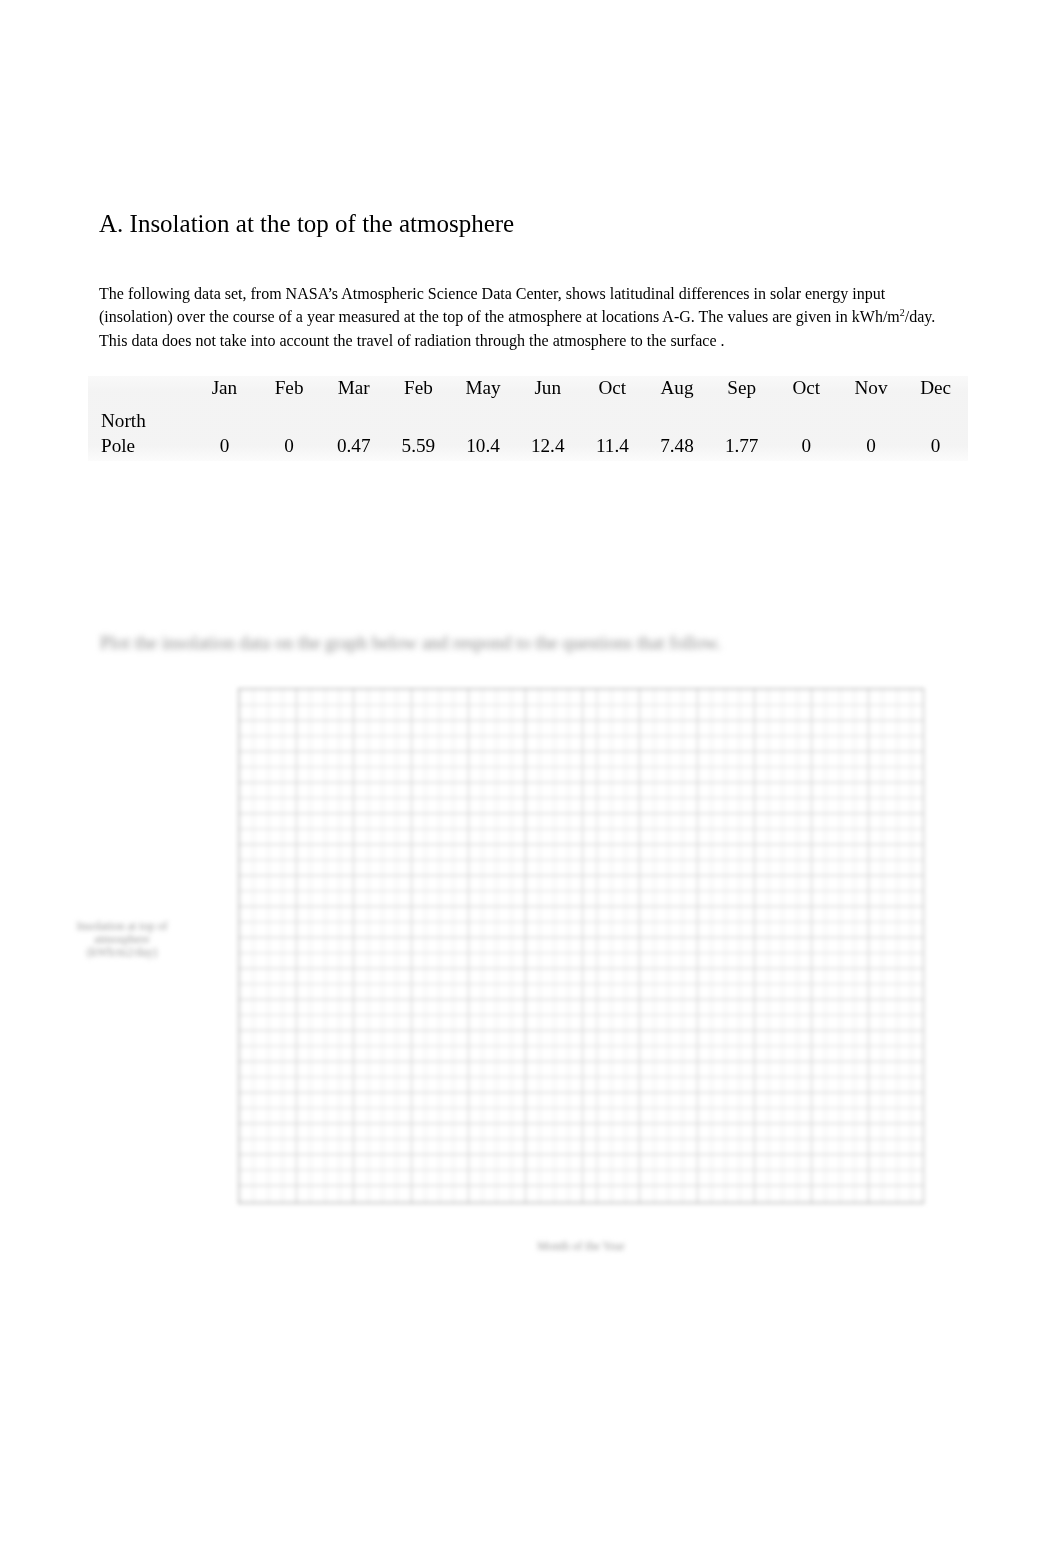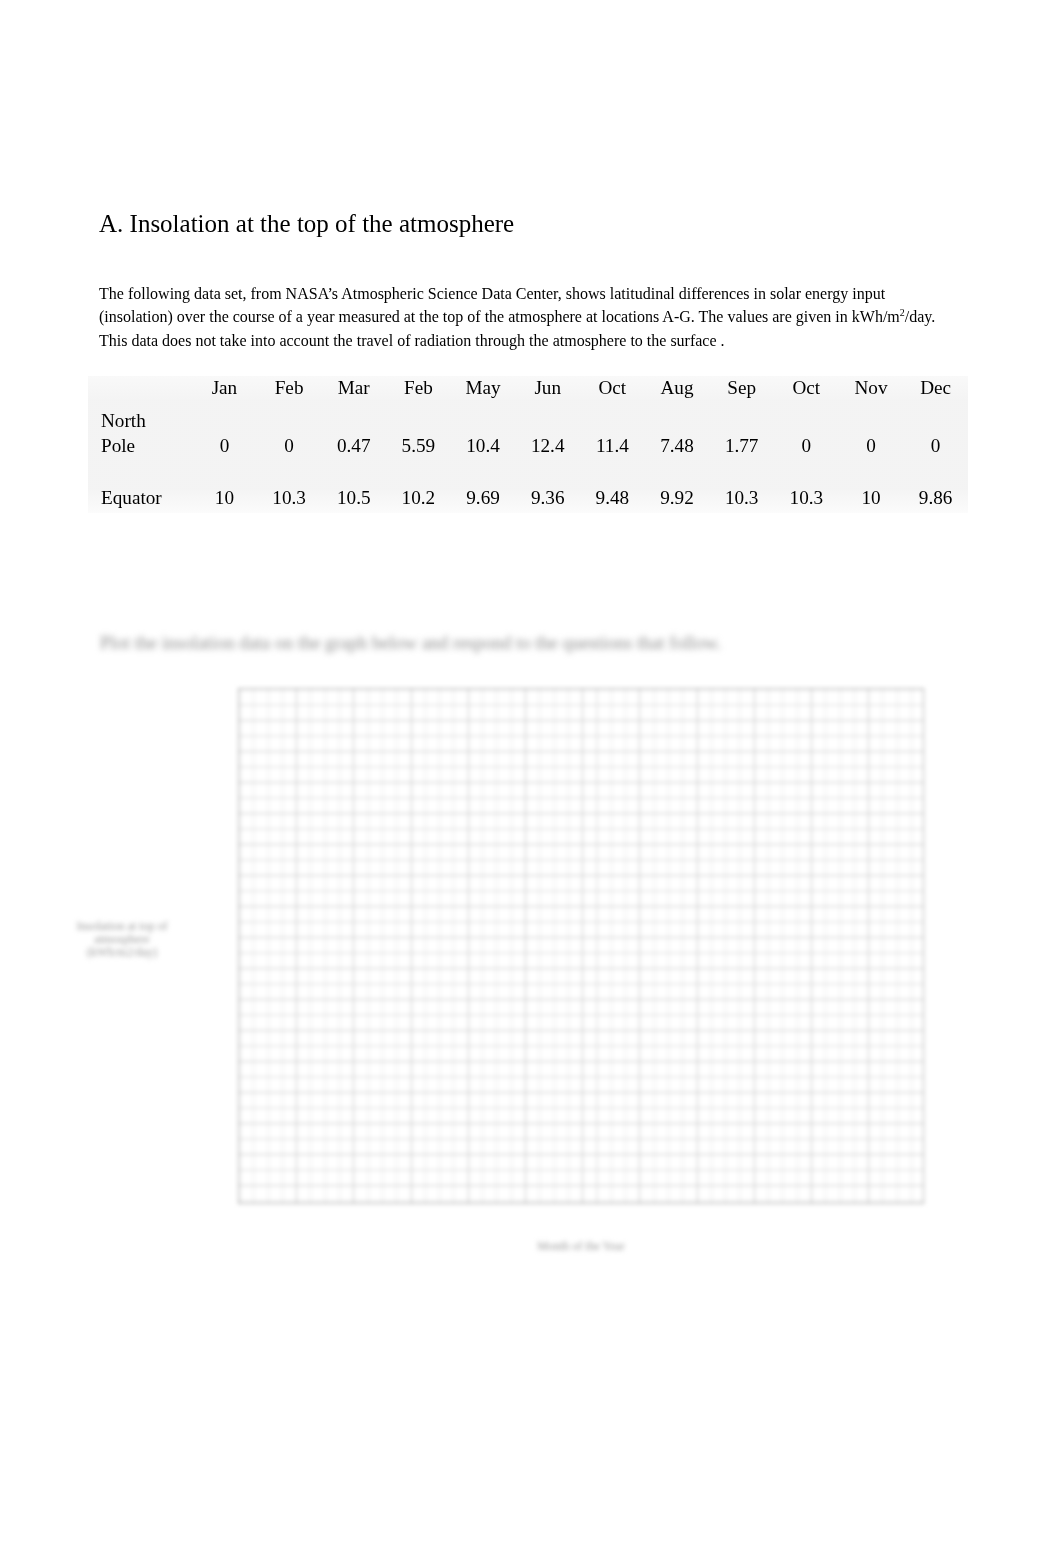--- a/index.html
+++ b/index.html
@@ -248,35 +248,20 @@
           <td class="val">11.4</td>
           <td class="val">7.48</td>
           <td class="val">1.77</td>
           <td class="val">0</td>
           <td class="val">0</td>
           <td class="val">0</td>
         </tr>
 
 
 
-        <tr class="r-eq">
-          <td class="row-label">Equator</td>
-          <td class="val">10</td>
-          <td class="val">10.3</td>
-          <td class="val">10.5</td>
-          <td class="val">10.2</td>
-          <td class="val">9.69</td>
-          <td class="val">9.36</td>
-          <td class="val">9.48</td>
-          <td class="val">9.92</td>
-          <td class="val">10.3</td>
-          <td class="val">10.3</td>
-          <td class="val">10</td>
-          <td class="val wrap2">9.86</td>
-        </tr>
 
       </tbody>
     </table>
   </div>
 
   <div class="blurred-instruction">Plot the insolation data on the graph below and respond to the questions that follow.</div>
 
   <div class="graph-area">
     <div class="graph-grid"></div>
   </div>

